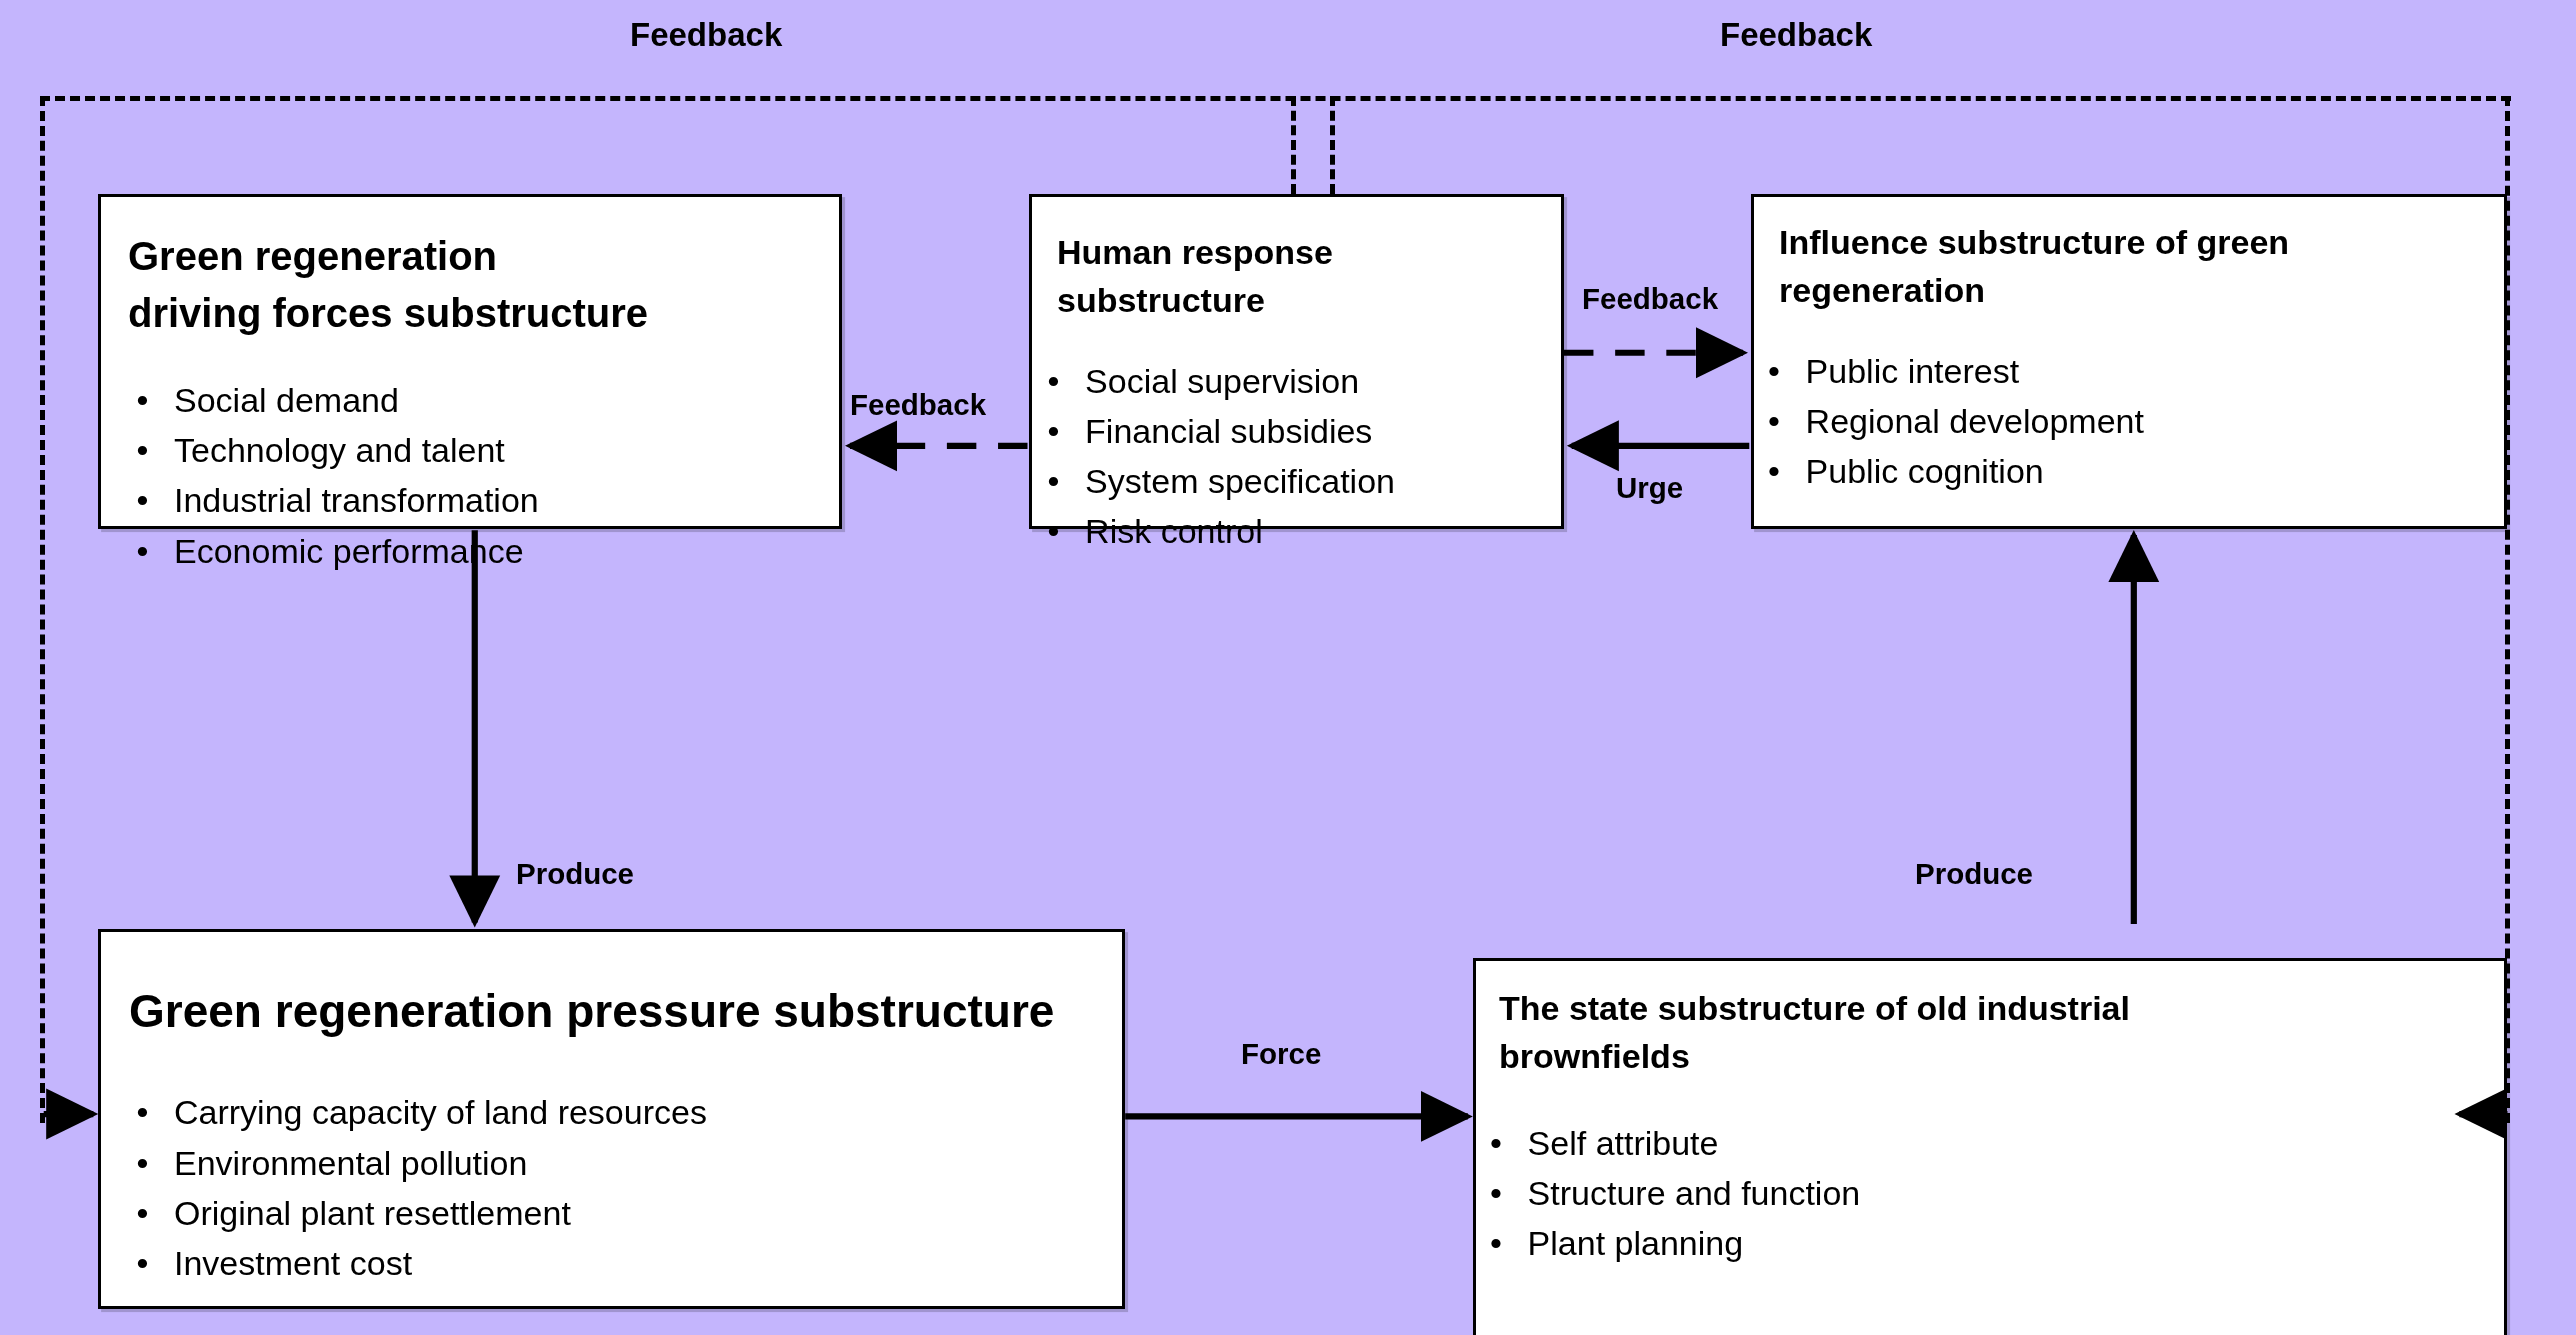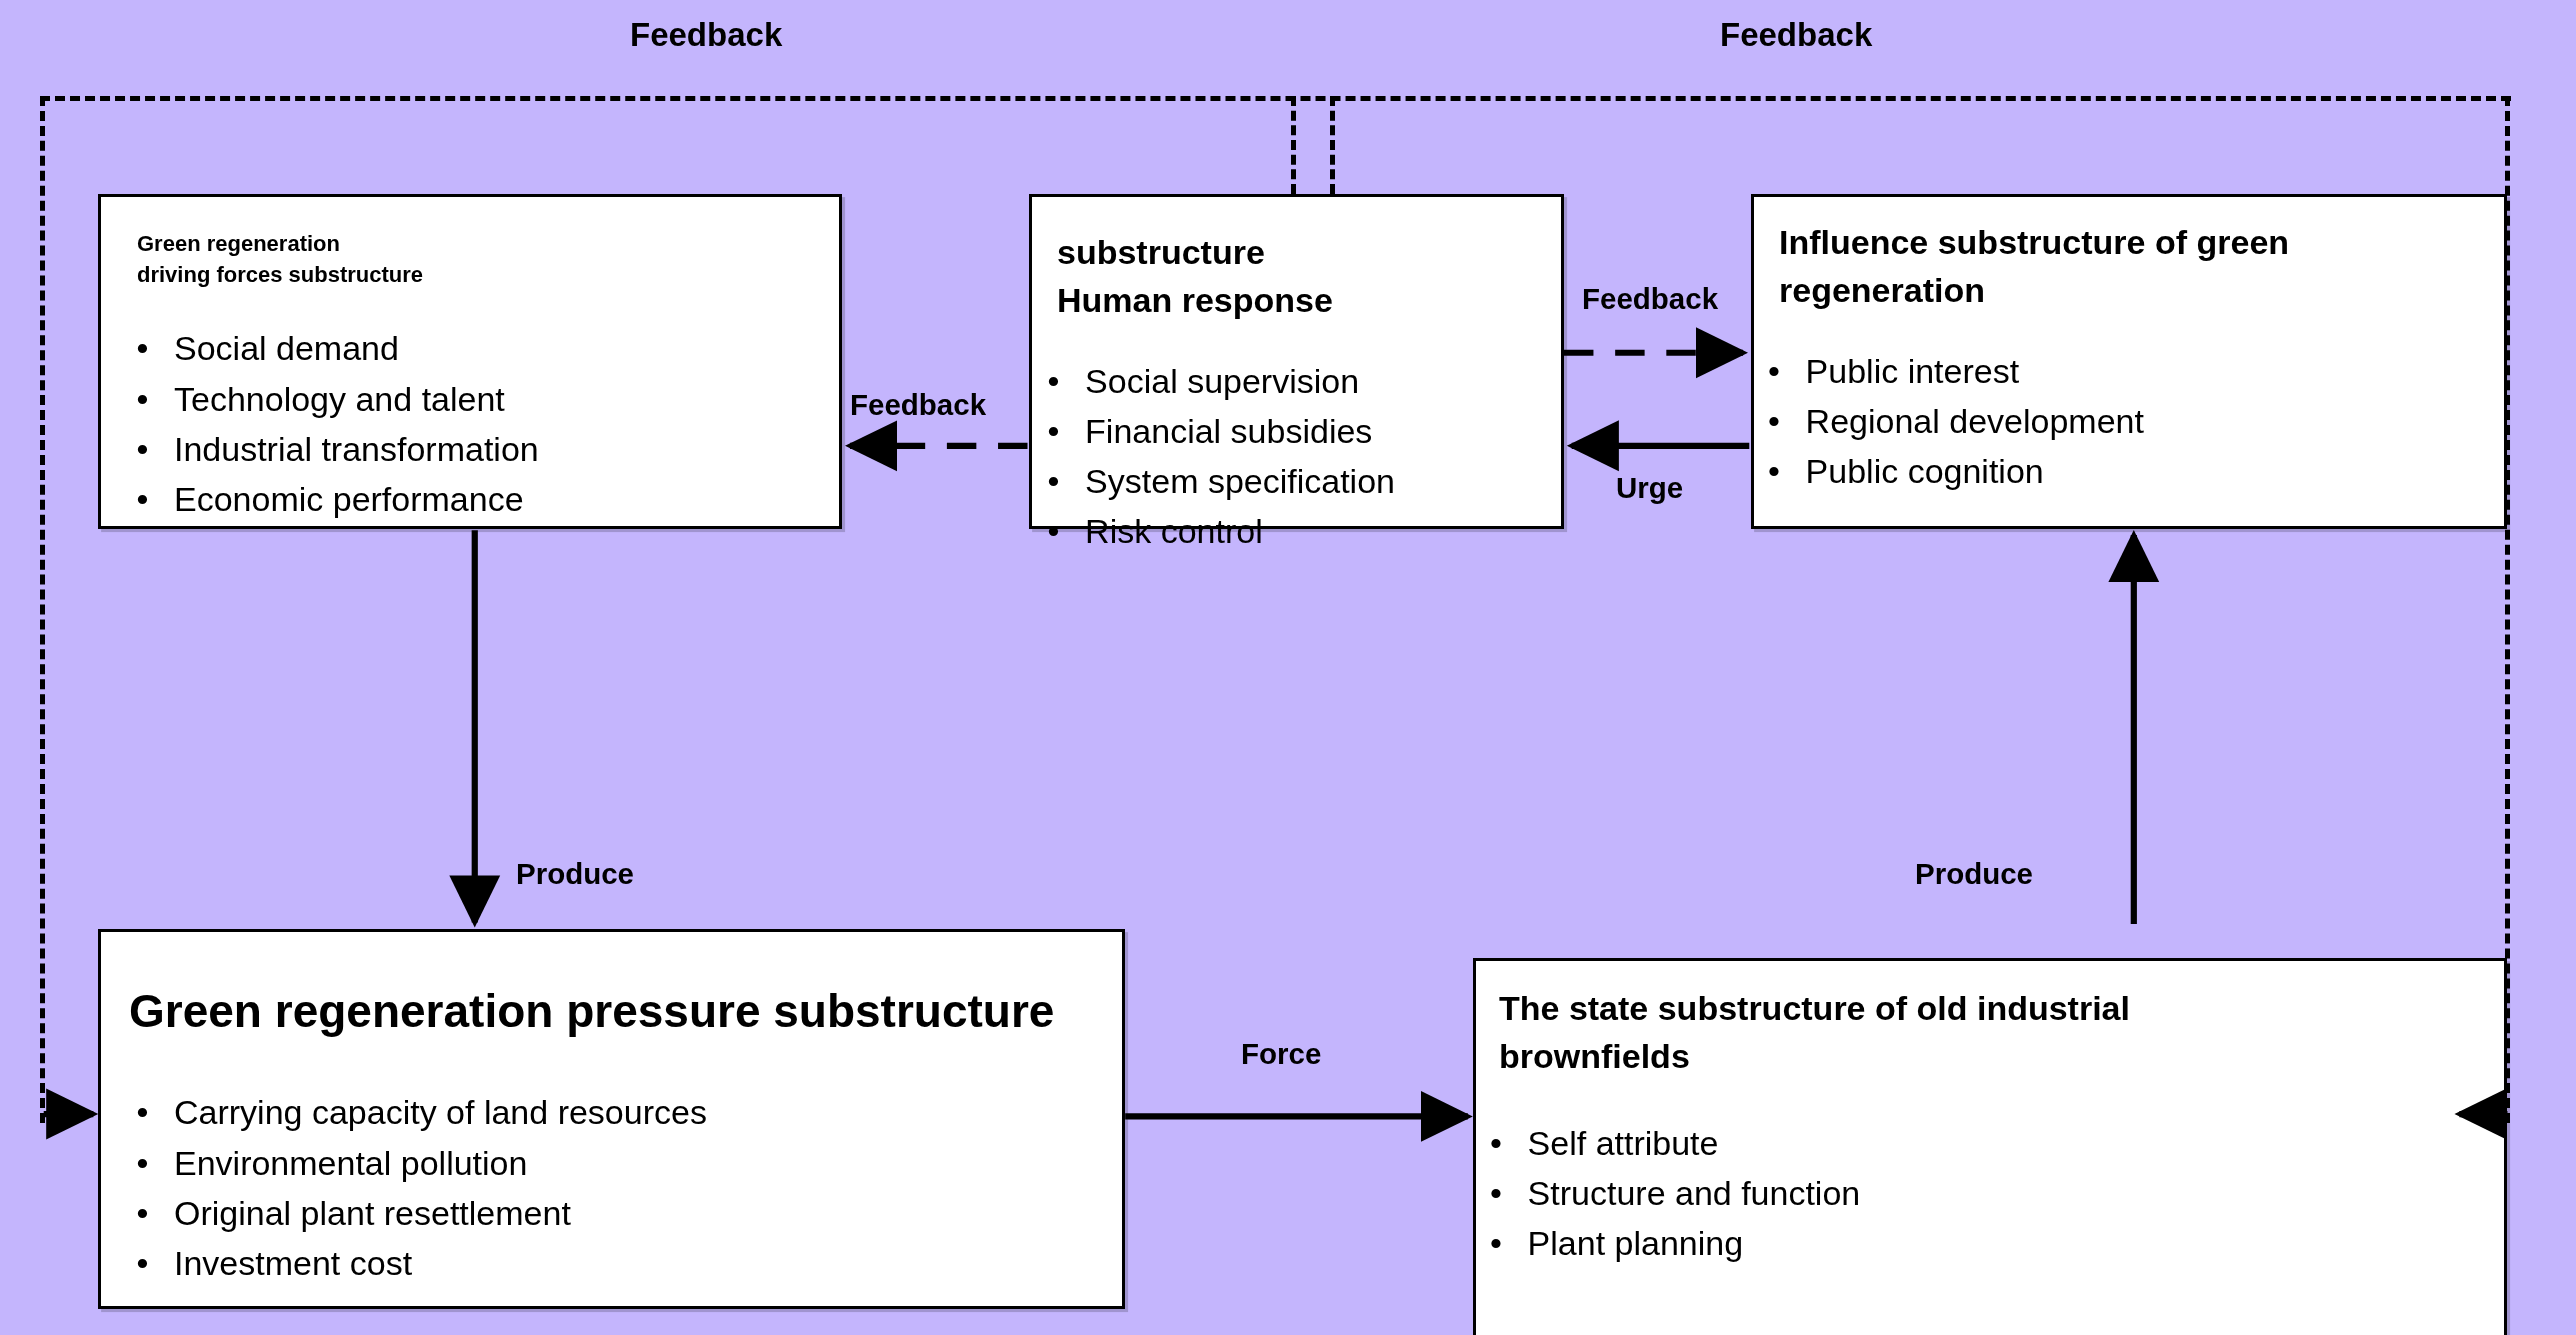--- a/index.html
+++ b/index.html
@@ -81,21 +81,21 @@
     top: 0;
   }
 
   
   #box-driving   { left: 98px;  top: 194px;  width: 744px;  height: 335px; }
   #box-human     { left: 1029px; top: 194px;  width: 535px;  height: 335px; }
   #box-influence { left: 1751px; top: 194px;  width: 756px;  height: 335px; }
   #box-pressure  { left: 98px;  top: 929px; width: 1027px; height: 380px; }
   #box-state     { left: 1473px; top: 958px; width: 1034px; height: 382px; }
 
-  #box-driving   .box-title { font-size: 22px; padding: 31px 0 0 36px; }
+  #box-driving   .box-title { font-size: 40px; padding: 31px 0 0 27px; }
   #box-human     .box-title { font-size: 34px; padding: 31px 0 0 25px; }
   #box-influence .box-title { font-size: 34px; padding: 21px 0 0 25px; }
   #box-pressure  .box-title { font-size: 46px; padding: 47px 0 0 28px; }
   #box-state     .box-title { font-size: 34px; padding: 23px 0 0 23px; }
 
   #box-driving   .box-list { font-size: 34px; margin-top: 33px; padding-left: 23px; }
   #box-human     .box-list { font-size: 34px; margin-top: 31px; padding-left: 3.1px; }
   #box-influence .box-list { font-size: 34px; margin-top: 31px; padding-left: 1.6px; }
   #box-pressure  .box-list { font-size: 34px; margin-top: 43px; padding-left: 23px; }
   #box-state     .box-list { font-size: 34px; margin-top: 37px; padding-left: 1.6px; }
@@ -148,22 +148,22 @@
     <ul class="box-list">
       <li><span class="bullet">•</span><span>Social demand</span></li>
       <li><span class="bullet">•</span><span>Technology and talent</span></li>
       <li><span class="bullet">•</span><span>Industrial transformation</span></li>
       <li><span class="bullet">•</span><span>Economic performance</span></li>
     </ul>
   </div>
 
   <div class="box" id="box-human">
     <div class="box-title">
+      <div>Human response</div>
       <div>substructure</div>
-      <div>Human response</div>
     </div>
     <ul class="box-list">
       <li><span class="bullet">•</span><span>Social supervision</span></li>
       <li><span class="bullet">•</span><span>Financial subsidies</span></li>
       <li><span class="bullet">•</span><span>System specification</span></li>
       <li><span class="bullet">•</span><span>Risk control</span></li>
     </ul>
   </div>
 
   <div class="box" id="box-influence">

